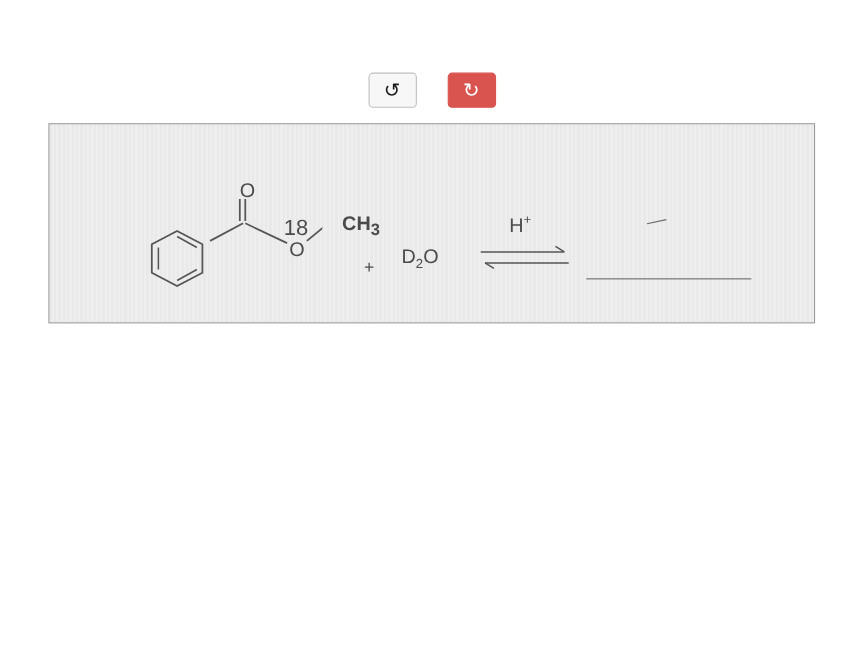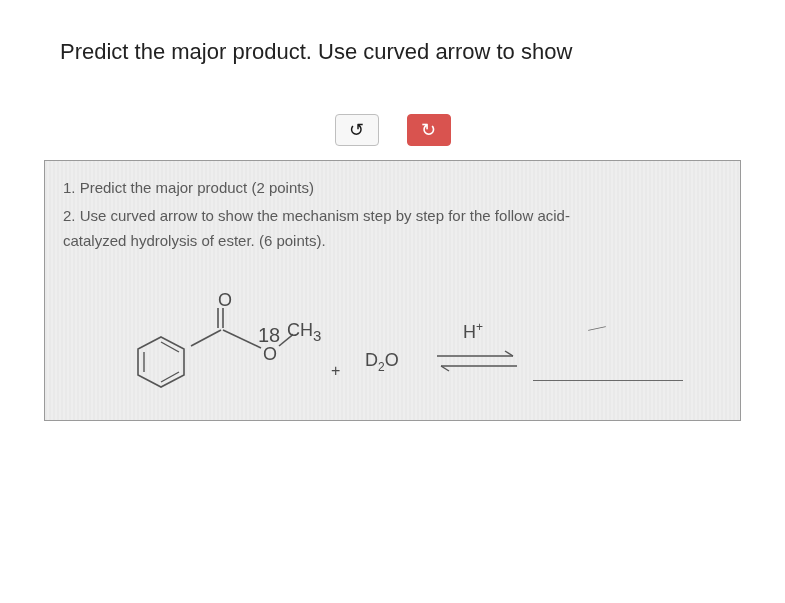--- a/index.html
+++ b/index.html
@@ -83,22 +83,22 @@
     left: 195px; top: 62px;
     font-size: 20px; color:#4b4b4b;
   }
   .oxy2 {
     position: absolute;
     left: 200px; top: 82px;
     font-size: 18px; color:#4b4b4b;
   }
   .ch3 {
     position: absolute;
-    left: 224px; top: 58px;
-    font-size: 18px; color:#4b4b4b;
+    left: 248px; top: 58px;
+    font-size: 18px; color:#4b4b4b;font-weight:bold;
   }
   .plus {
     position: absolute;
     left: 268px; top: 100px;
     font-size: 16px; color:#4b4b4b;
   }
   .d2o {
     position: absolute;
     left: 302px; top: 88px;
     font-size: 18px; color:#4b4b4b;text-align:right;
@@ -125,38 +125,32 @@
     left: 525px; top: 66px;
     width: 18px;
     border-bottom: 1.5px solid #6a6a6a;
     transform: rotate(-12deg);
   }
 </style>
 </head>
 <body>
 
 <div class="top-prompt">
-  <div>Predict the major product. Use curved arrow to show</div>
 </div>
 
 <div class="btn-row">
   <div class="tool-btn">
     <span>↺</span>
   </div>
   <div class="tool-btn redo">
     <span>↻</span>
   </div>
 </div>
 
 <div class="panel">
-  <div class="panel-text">
-    <div>1. Predict the major product (2 points)</div>
-    <div class="line2">2. Use curved arrow to show the mechanism step by step for the follow acid-</div>
-    <div>catalyzed hydrolysis of ester. (6 points).</div>
-  </div>
 
   <div class="chem-area">
 
     <svg class="benzene" width="56" height="56">
       <polygon points="28,3 51,15 51,41 28,53 5,41 5,15" fill="none" stroke="#555" stroke-width="1.6"></polygon>
       <line x1="11" y1="18" x2="11" y2="38" stroke="#555" stroke-width="1.4"></line>
       <line x1="28" y1="8" x2="46" y2="18" stroke="#555" stroke-width="1.4"></line>
       <line x1="46" y1="38" x2="28" y2="48" stroke="#555" stroke-width="1.4"></line>
     </svg>
 

